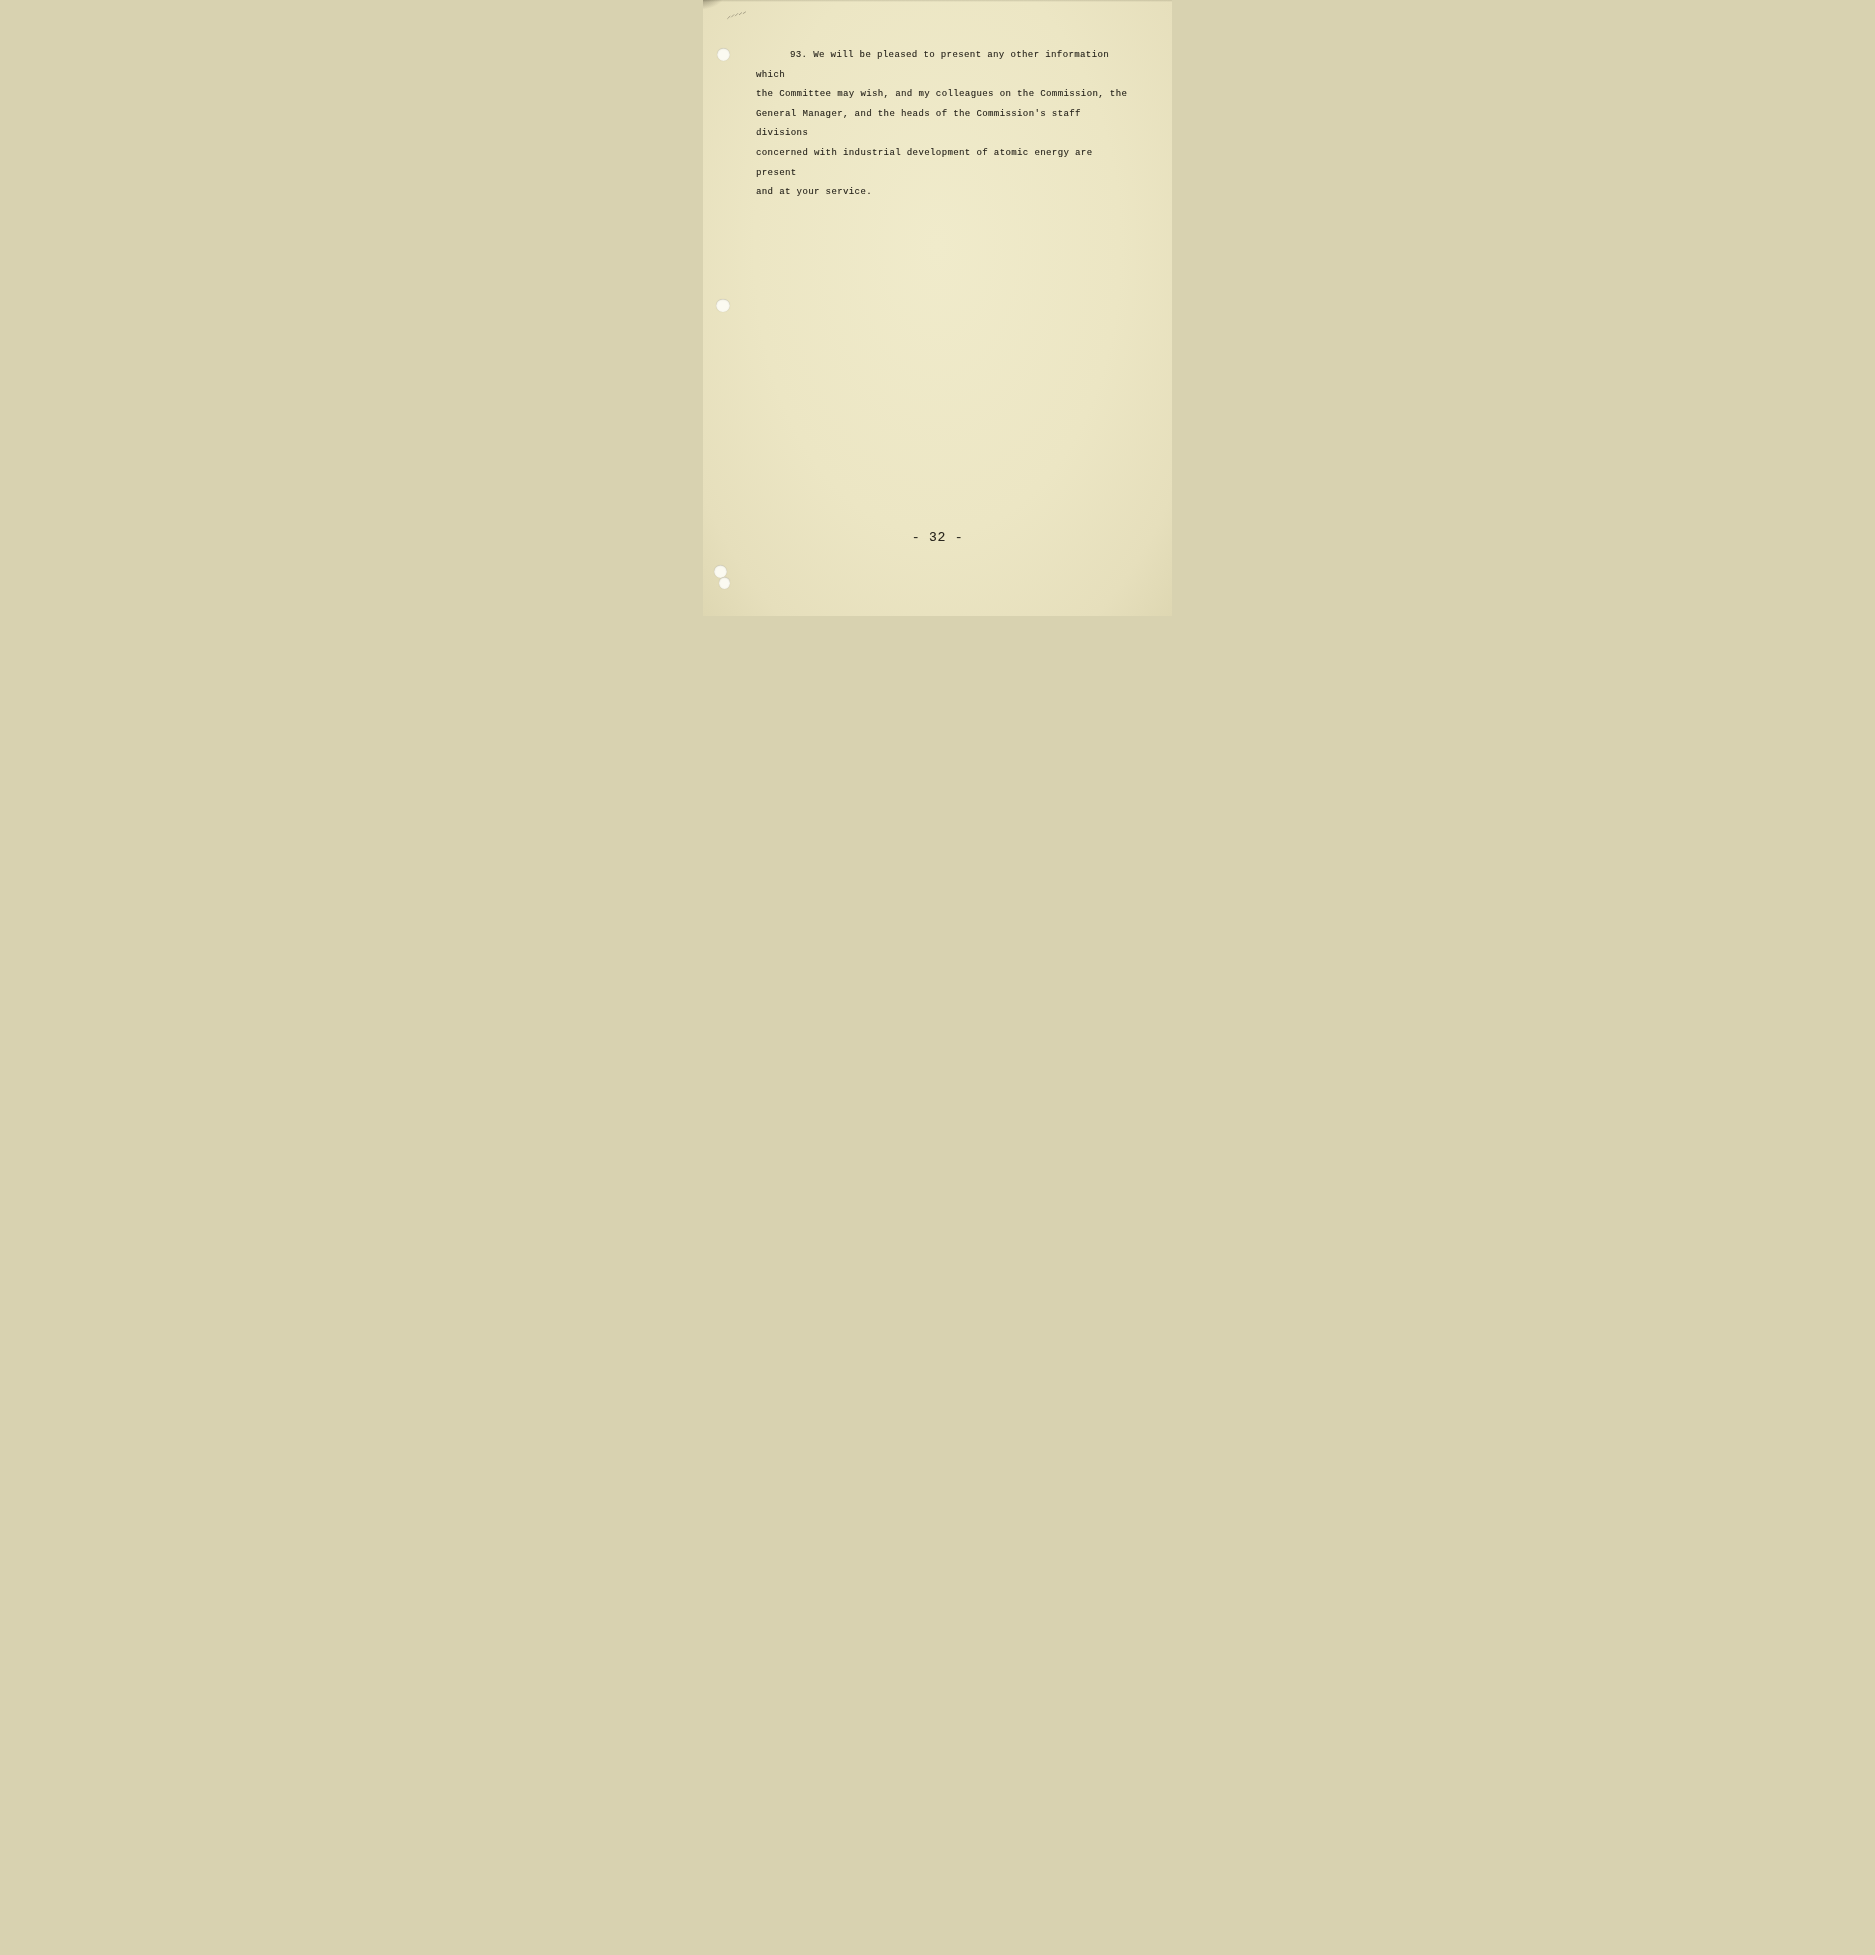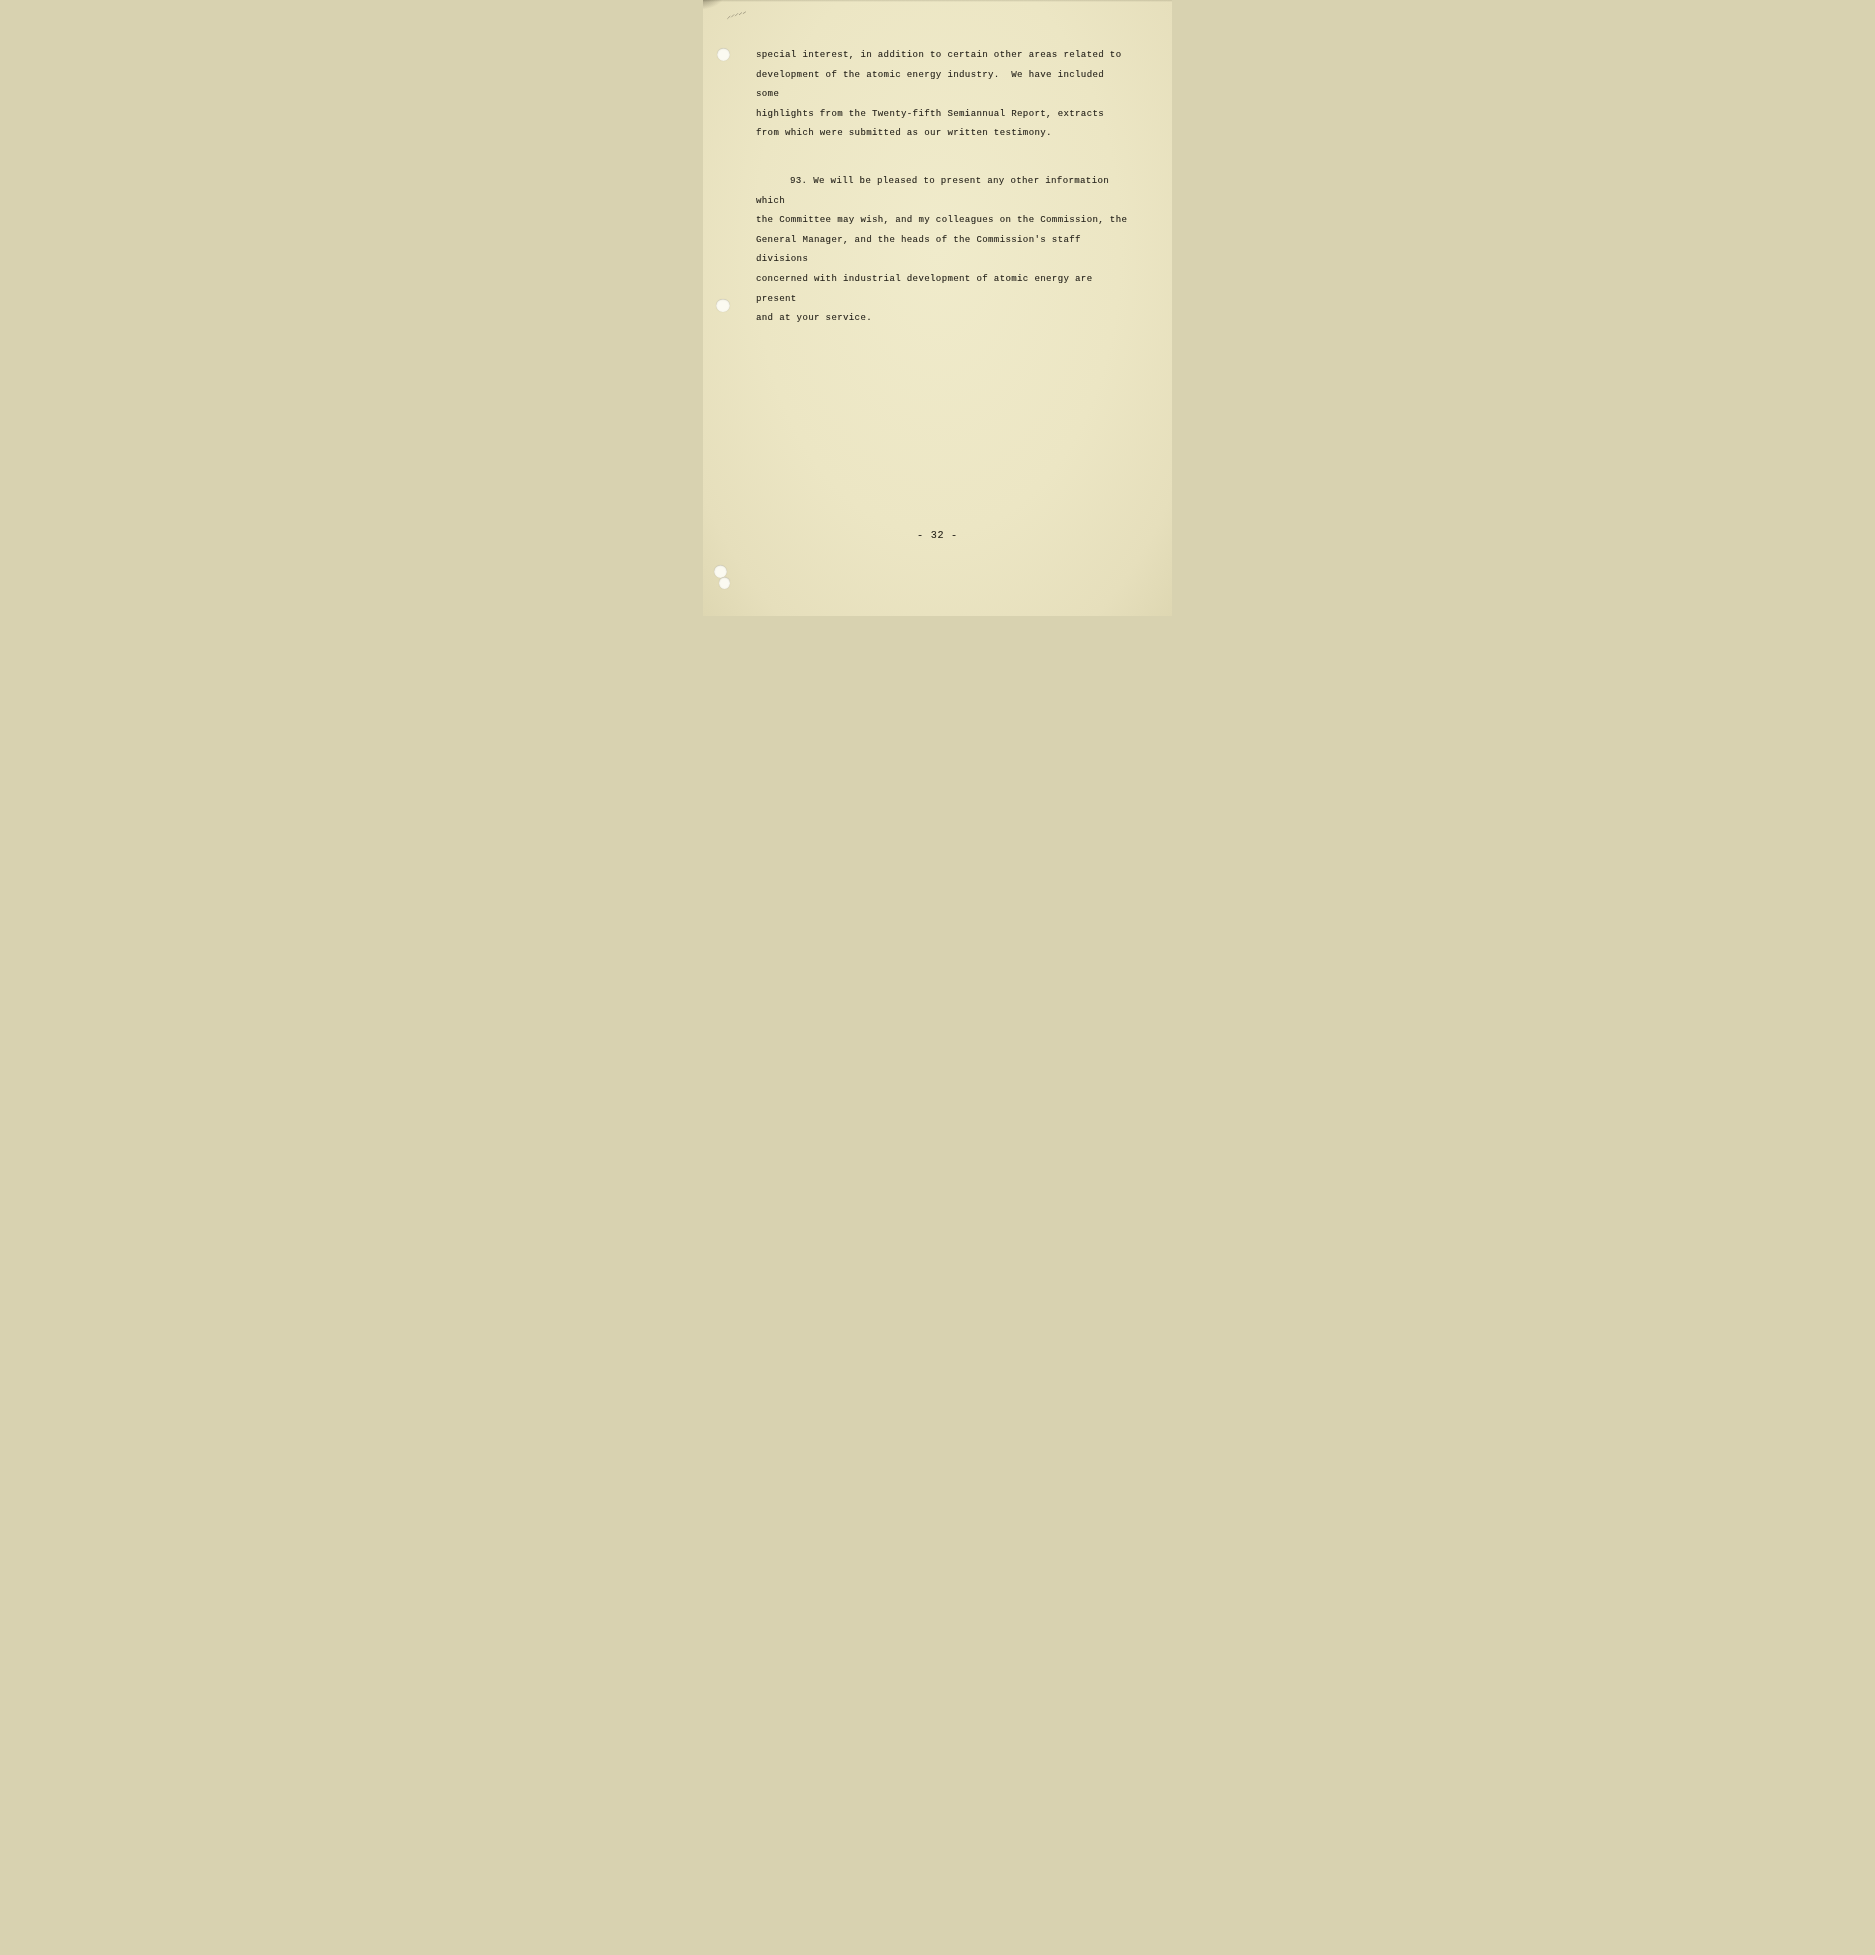--- a/index.html
+++ b/index.html
@@ -67,21 +67,21 @@
     margin-top: 28px;
   }
   .para.indented {
     text-indent: 34px;
   }
   .page-number {
     position: absolute;
     left: 0; right: 0;
     top: 530px;
     text-align: center;
-    font-size: 10px;
+    font-size: 13px;
     letter-spacing: 0.8px;
     text-shadow: 0.2px 0.2px 0 rgba(30,27,18,0.35);
   }
 </style>
 </head>
 <body>
 
 <div class="scan-page">
 
   <div class="corner-shadow"></div>
@@ -90,24 +90,20 @@
   <svg class="pencil-mark" width="23.5" height="11.7" viewBox="0 0 60 30">
     <path d="M4 22 L10 16 M14 18 L20 12 M24 15 L30 9 M34 12 L40 7 M44 9 L50 5" stroke="#6b6455" stroke-width="2" fill="none" stroke-linecap="round"></path>
   </svg>
 
   <div class="punch-hole hole-top"></div>
   <div class="punch-hole hole-middle"></div>
   <div class="punch-hole hole-bottom-1"></div>
   <div class="punch-hole hole-bottom-2"></div>
 
   <div class="text-block">
-    <p class="para">special interest, in addition to certain other areas related to
-development of the atomic energy industry.  We have included some
-highlights from the Twenty-fifth Semiannual Report, extracts
-from which were submitted as our written testimony.</p>
     <p class="para indented">93. We will be pleased to present any other information which
 the Committee may wish, and my colleagues on the Commission, the
 General Manager, and the heads of the Commission's staff divisions
 concerned with industrial development of atomic energy are present
 and at your service.</p>
   </div>
 
   <div class="page-number">- 32 -</div>
 
 </div>

